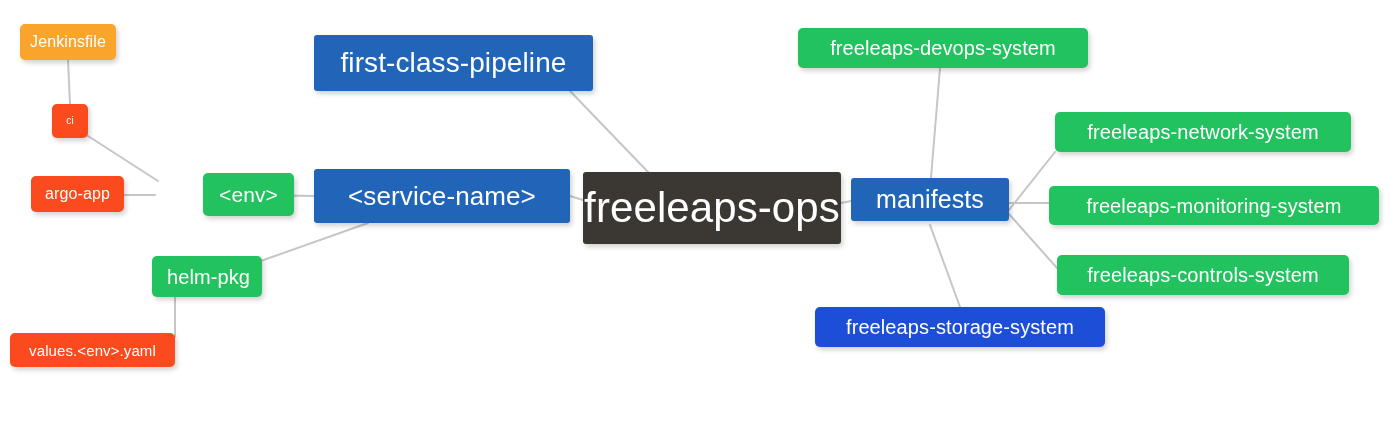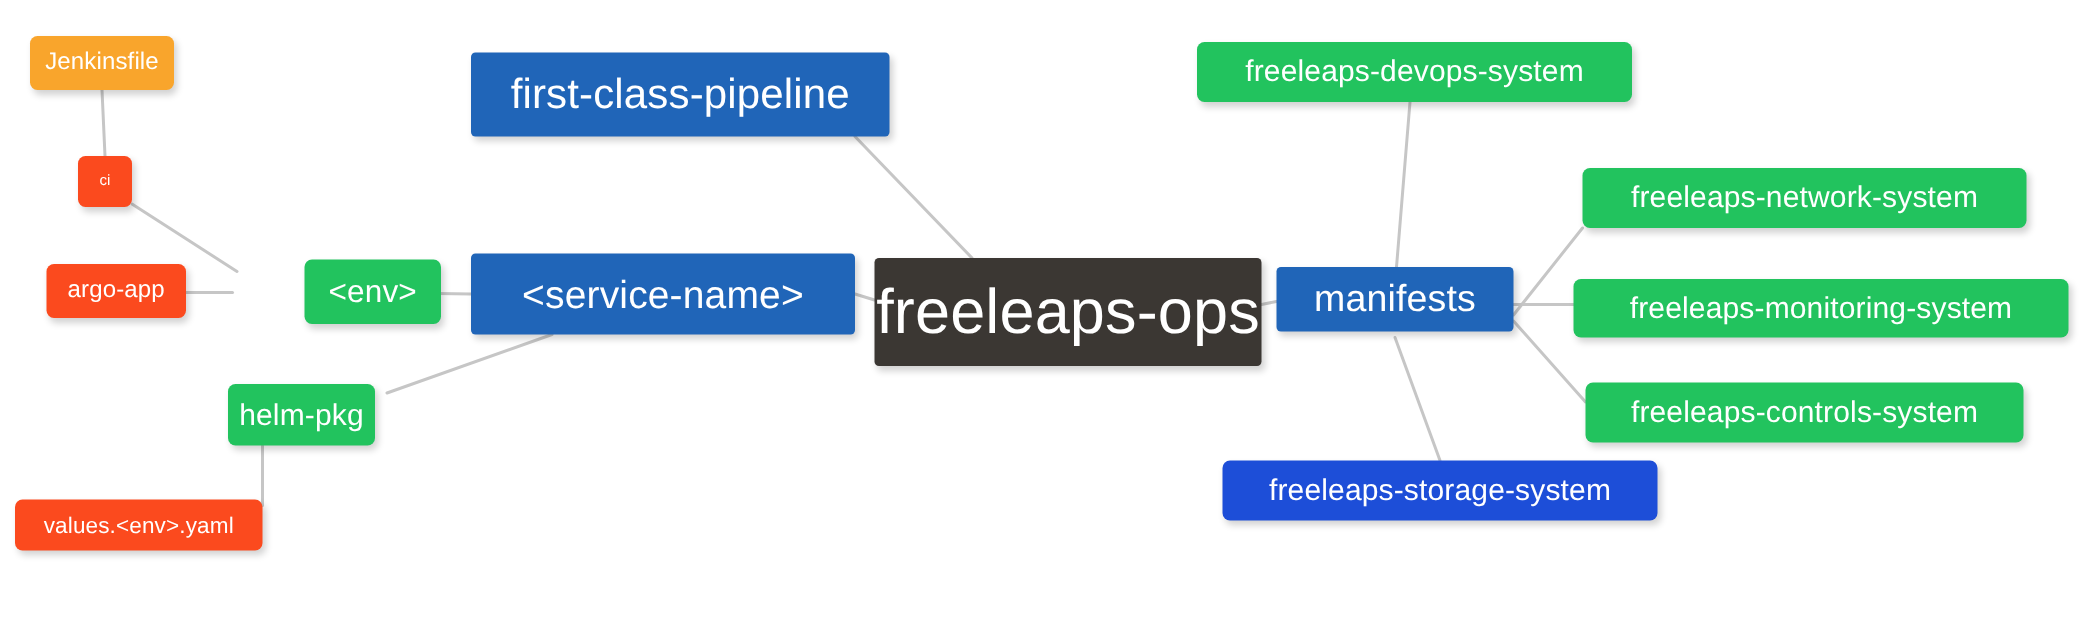--- a/index.html
+++ b/index.html
@@ -80,21 +80,21 @@
       </div>
       <div class="node lvl2" style="left: 52px; top: 104px; width: 36px; height: 34px; background: rgb(251, 74, 30); font-size: 10px;">
         <span>ci</span>
       </div>
       <div class="node lvl3" style="left: 31px; top: 176px; width: 93px; height: 36px; background: rgb(251, 74, 30); font-size: 16px;">
         <span>argo-app</span>
       </div>
       <div class="node lvl2" style="left: 155px; top: 173px; width: 91px; height: 43px; background: rgb(34, 195, 94); font-size: 21px; margin-left: 48px;">
         <span>&lt;env&gt;</span>
       </div>
-      <div class="node lvl2" style="left: 152px; top: 256px; width: 98px; height: 41px; background: rgb(34, 195, 94); font-size: 20px;">
+      <div class="node lvl2" style="left: 152px; top: 256px; width: 110px; height: 41px; background: rgb(34, 195, 94); font-size: 20px; justify-content: flex-end;">
         <span>helm-pkg</span>
       </div>
       <div class="node lvl3" style="left: 10px; top: 333px; width: 165px; height: 34px; background: rgb(251, 74, 30); font-size: 15px;">
         <span>values.&lt;env&gt;.yaml</span>
       </div>
       <div class="node lvl1" style="left: 314px; top: 35px; width: 279px; height: 56px; background: rgb(32, 101, 184); font-size: 28px;">
         <span>first-class-pipeline</span>
       </div>
       <div class="node lvl1" style="left: 314px; top: 169px; width: 256px; height: 54px; background: rgb(32, 101, 184); font-size: 26px;">
         <span>&lt;service-name&gt;</span>

